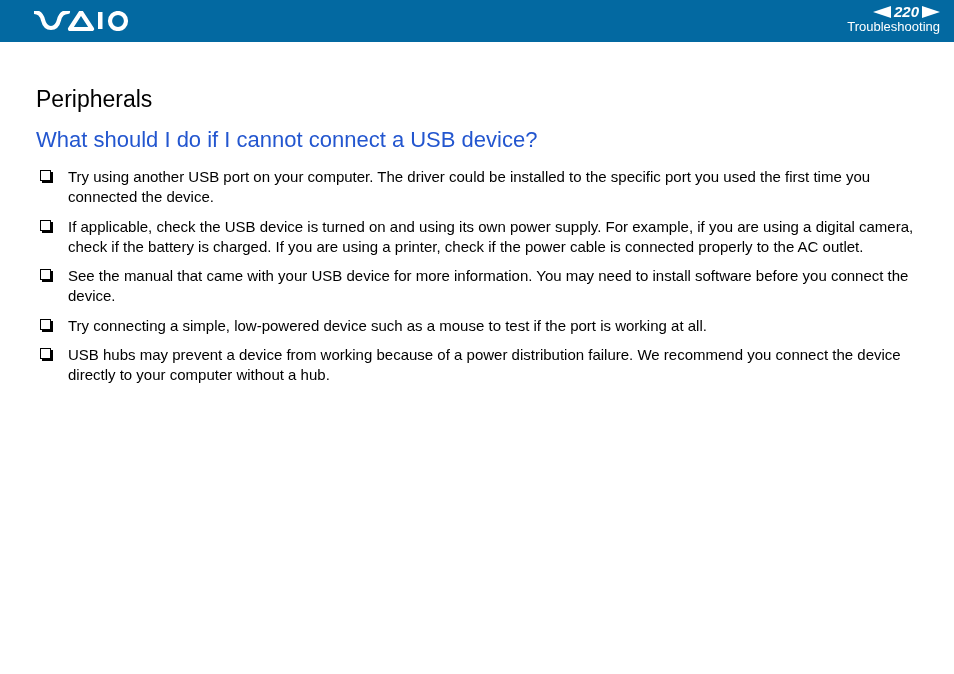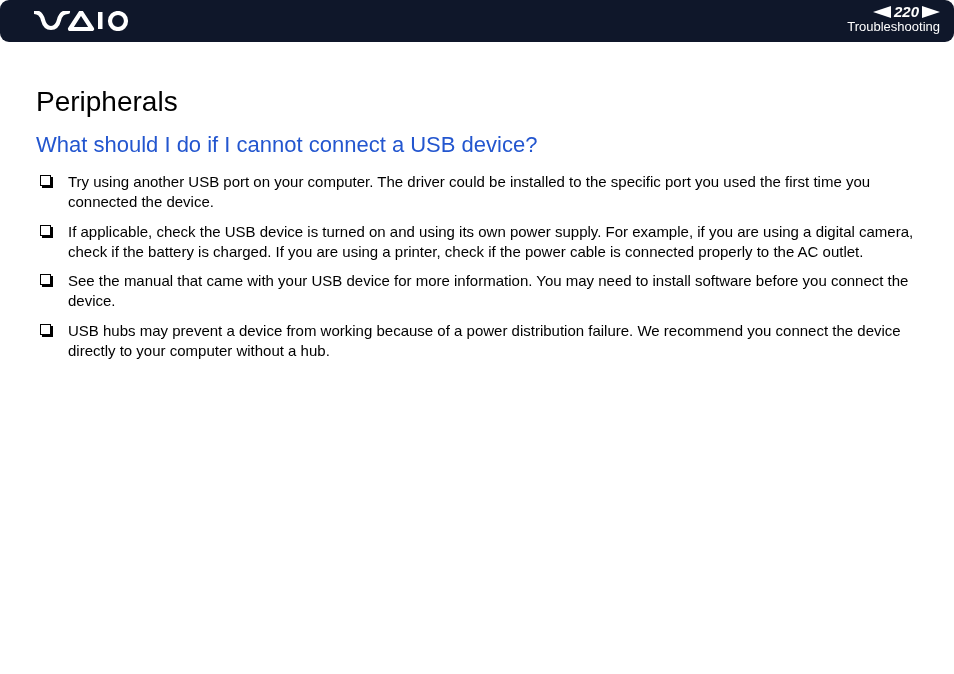--- a/index.html
+++ b/index.html
@@ -4,28 +4,27 @@
   <style>
     * { margin: 0; padding: 0; box-sizing: border-box; }
     body {
       width: 954px;
       height: 674px;
       font-family: Arial, Helvetica, sans-serif;
       background: #fff;
       position: relative;
     }
     .header {
-      background: #0f172a;
+      background: #0369a1;
       height: 42px;
       display: flex;
       align-items: center;
       justify-content: space-between;
       padding: 0 14px 0 34px;
       position: relative;
-      border-radius: 9px;
     }
     .logo {
       display: flex;
       align-items: center;
     }
     .logo svg { display: block; }
     .hdr-right {
       text-align: right;
       color: #fff;
       font-weight: bold;
@@ -45,21 +44,21 @@
     .arrow-left, .arrow-right { display: inline-block; }
     .arrow-left svg, .arrow-right svg { display: block; }
     .section-name {
       font-size: 13px;
       font-weight: normal;
     }
     .content {
       padding: 44px 36px 0 36px;
     }
     .h1 {
-      font-size: 28px;
+      font-size: 23px;
       font-weight: normal;
       color: #000;
       margin-bottom: 14px;
     }
     .h2 {
       font-size: 22px;
       font-weight: normal;
       color: #2356cf;
       margin-bottom: 14px;
     }
@@ -115,15 +114,16 @@
   </div>
 </div>
 
 <div class="content">
   <h1 class="h1">Peripherals</h1>
   <h2 class="h2">What should I do if I cannot connect a USB device?</h2>
   <ul class="list">
     <li><span class="bullet-box"></span><span>Try using another USB port on your computer. The driver could be installed to the specific port you used the first time you connected the device.</span></li>
     <li><span class="bullet-box"></span><span>If applicable, check the USB device is turned on and using its own power supply. For example, if you are using a digital camera, check if the battery is charged. If you are using a printer, check if the power cable is connected properly to the AC outlet.</span></li>
     <li><span class="bullet-box"></span><span>See the manual that came with your USB device for more information. You may need to install software before you connect the device.</span></li>
+    <li><span class="bullet-box"></span><span>Try connecting a simple, low-powered device such as a mouse to test if the port is working at all.</span></li>
     <li><span class="bullet-box"></span><span>USB hubs may prevent a device from working because of a power distribution failure. We recommend you connect the device directly to your computer without a hub.</span></li>
   </ul>
 </div>
 
 </body></html>

